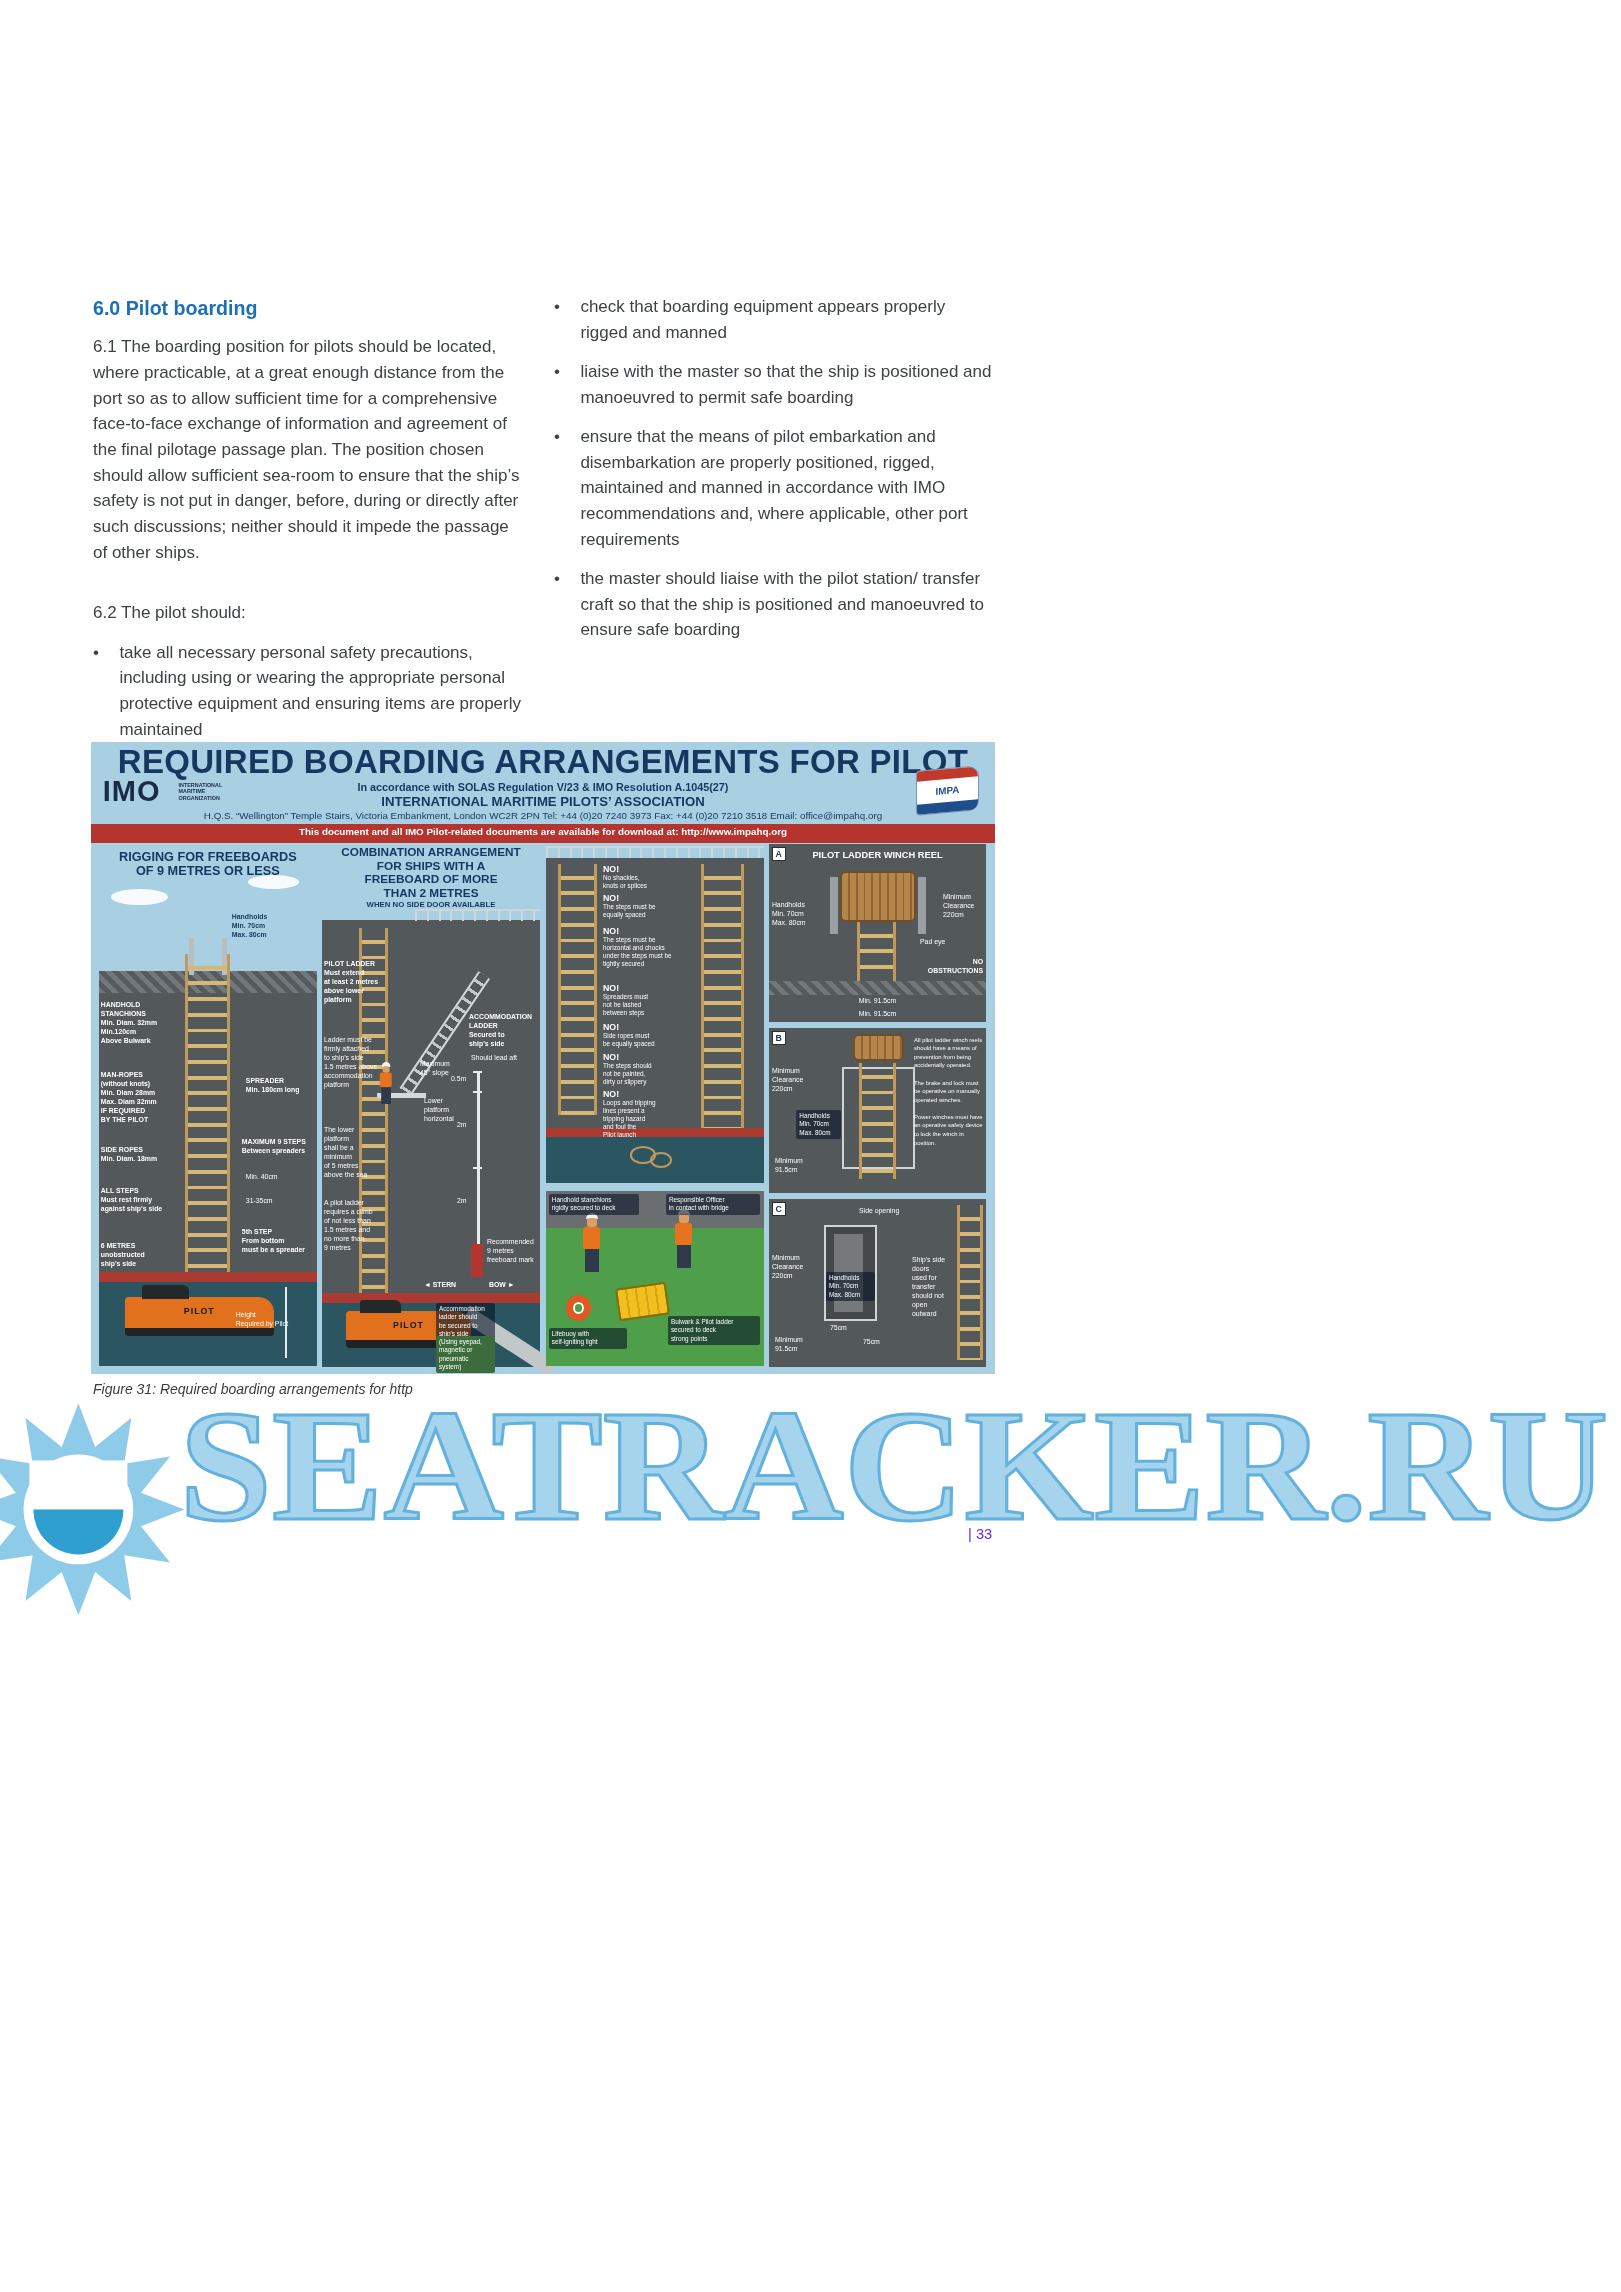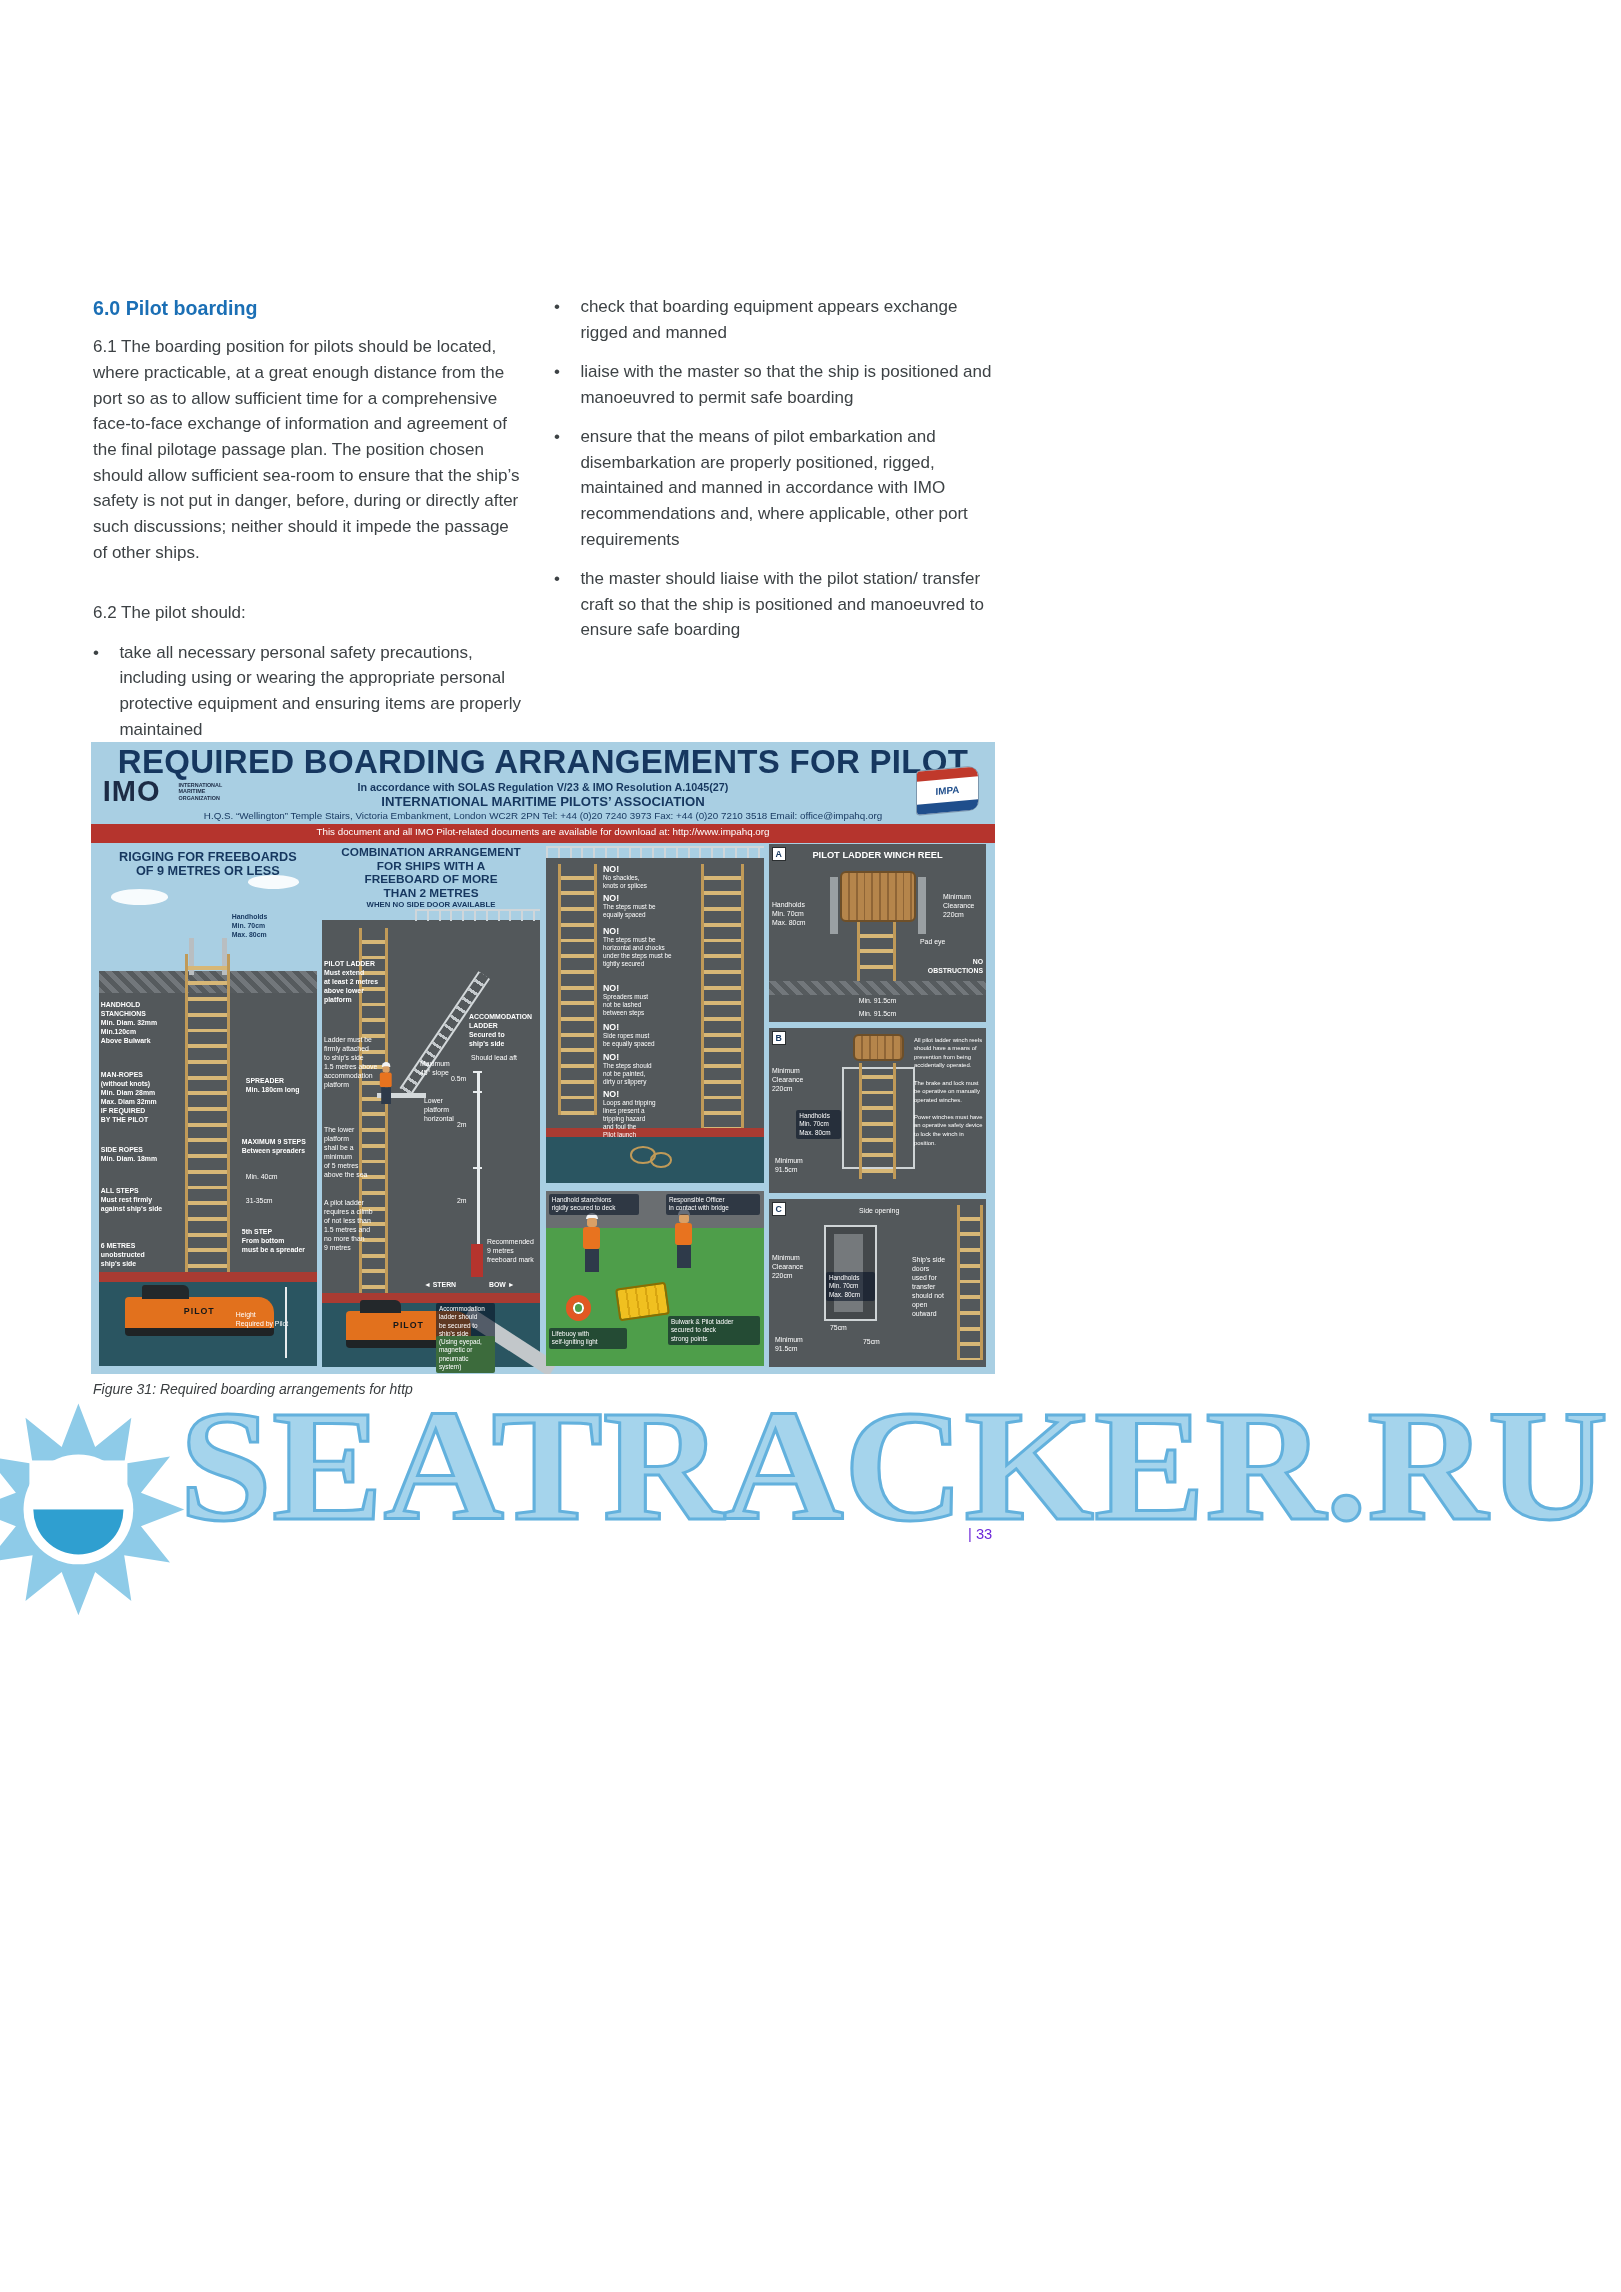--- a/index.html
+++ b/index.html
@@ -20,21 +20,21 @@
             background:#a9cfe3; overflow:hidden; }
   .p-title { position:absolute; top:1px; left:0; right:0; text-align:center;
              font-size:33px; font-weight:bold; color:#16375f; letter-spacing:0.3px; }
   .p-sub   { position:absolute; top:39px; left:0; right:0; text-align:center;
              font-size:10.8px; font-weight:bold; color:#16375f; }
   .p-assoc { position:absolute; top:52px; left:0; right:0; text-align:center;
              font-size:13.2px; font-weight:bold; color:#16375f; }
   .p-addr  { position:absolute; top:68px; left:0; right:0; text-align:center;
              font-size:9.8px; color:#16375f; }
   .p-redbar{ position:absolute; top:82px; left:0; right:0; height:19px; background:#b5342d;
-             color:#fff; font-size:9.8px; font-weight:normal; text-align:center; line-height:16.7px; }
+             color:#fff; font-size:9.8px; font-weight:bold; text-align:center; line-height:16.7px; }
 
   .panel { position:absolute; top:102px; height:522px; width:218px; }
   .sub   { position:absolute; left:0; width:217px; }
   .dark  { background:#53585b; }
   .wall  { position:absolute; left:0; right:0; background:#53585b; }
   .hatch { position:absolute; left:0; right:0;
            background:repeating-linear-gradient(45deg,#72777b 0 4.9px,#565b5e 4.9px 9.8px); }
   .sea   { position:absolute; left:0; right:0; background:#2a5561; }
   .redstrip { position:absolute; left:0; right:0; background:#a93b32; }
   .skytop { position:absolute; left:0; right:0; background:#a9cfe3; }
@@ -103,21 +103,21 @@
     <p style="margin-top:35px;">6.2 The pilot should:</p>
     <div class="bullet">
       <span class="dot">•</span>
       <span>take all necessary personal safety precautions, including using or wearing the appropriate personal protective equipment and ensuring items are properly maintained</span>
     </div>
   </div>
 
   <div class="body-text" style="position:absolute; left:554px; top:294px; width:443px;">
     <div class="bullet" style="margin-top:0;">
       <span class="dot">•</span>
-      <span>check that boarding equipment appears exchange rigged and manned</span>
+      <span>check that boarding equipment appears properly rigged and manned</span>
     </div>
     <div class="bullet">
       <span class="dot">•</span>
       <span>liaise with the master so that the ship is positioned and manoeuvred to permit safe boarding</span>
     </div>
     <div class="bullet">
       <span class="dot">•</span>
       <span>ensure that the means of pilot embarkation and disembarkation are properly positioned, rigged, maintained and manned in accordance with IMO recommendations and, where applicable, other port requirements</span>
     </div>
     <div class="bullet">

